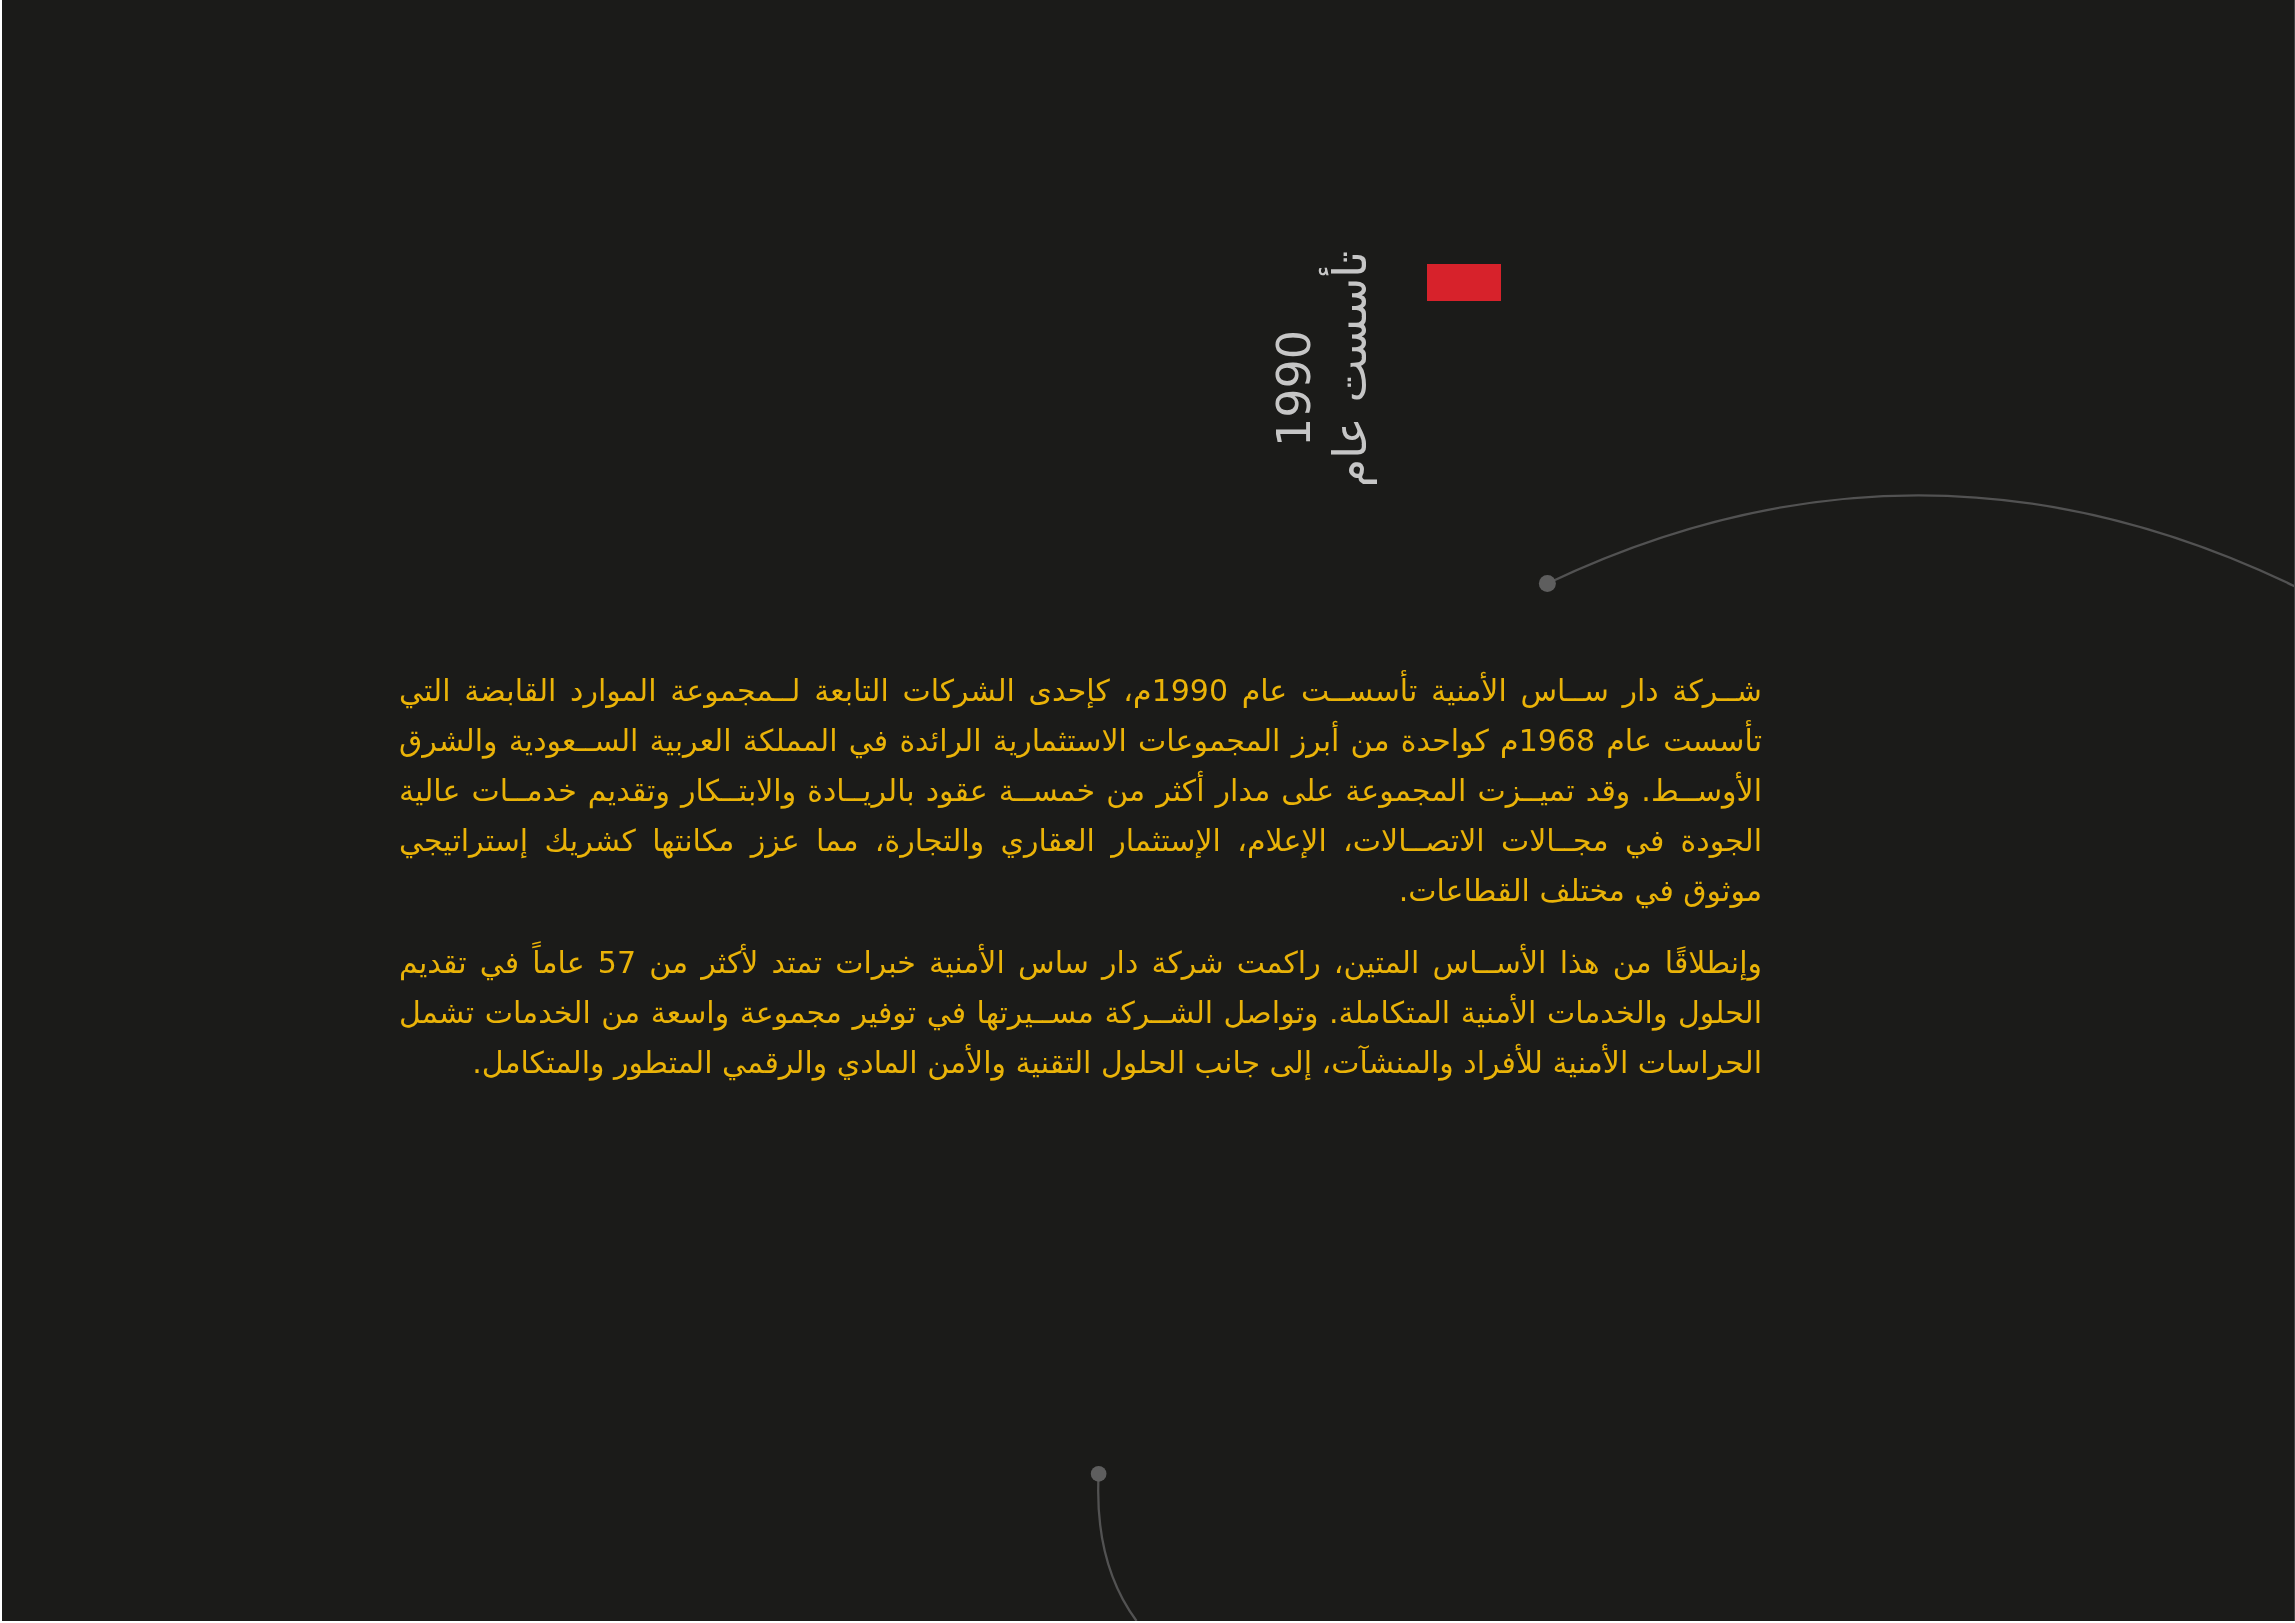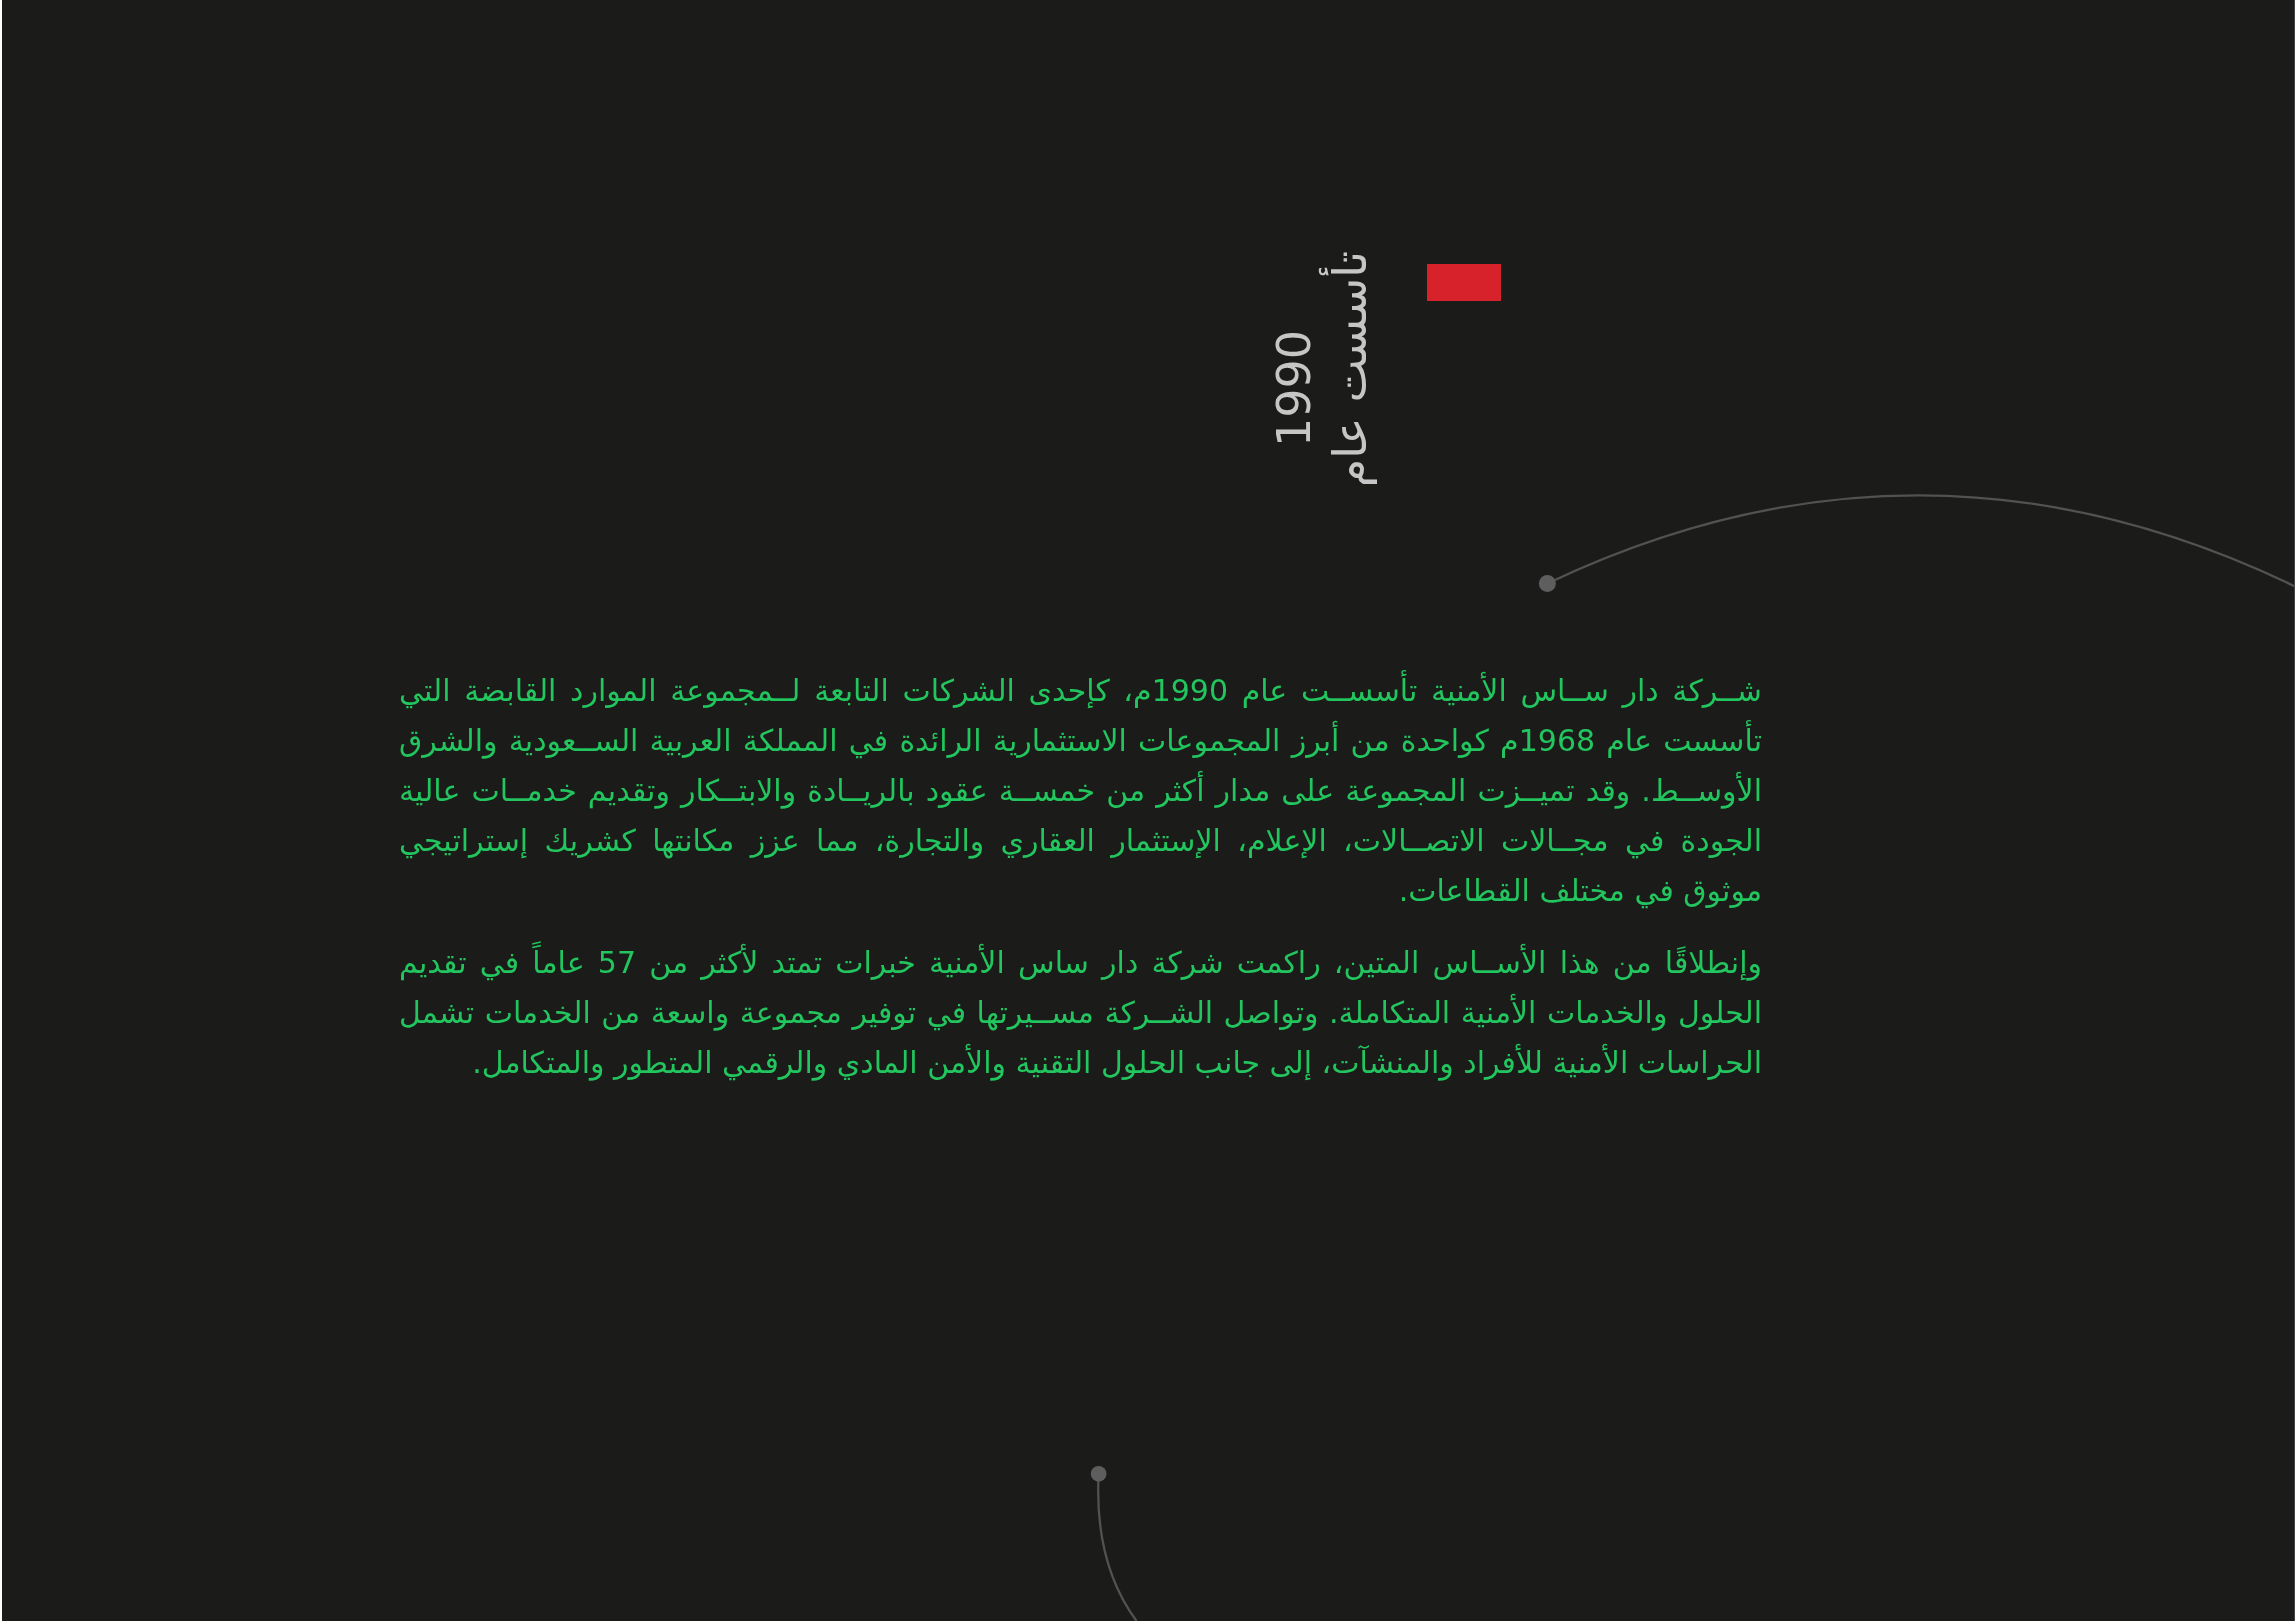--- a/index.html
+++ b/index.html
@@ -67,21 +67,21 @@
     line-height: 56px;
     white-space: nowrap;
   }
   .about {
     position: absolute;
     top: 666px;
     right: 532px;
     width: 1363px;
     direction: rtl;
     text-align: justify;
-    color: #22c55e;
+    color: #eab308;
     font-size: 30px;
     line-height: 50px;
   }
   .about p {
     margin: 0 0 22px 0;
   }
   .about p:last-child {
     margin-bottom: 0;
   }
 </style>

